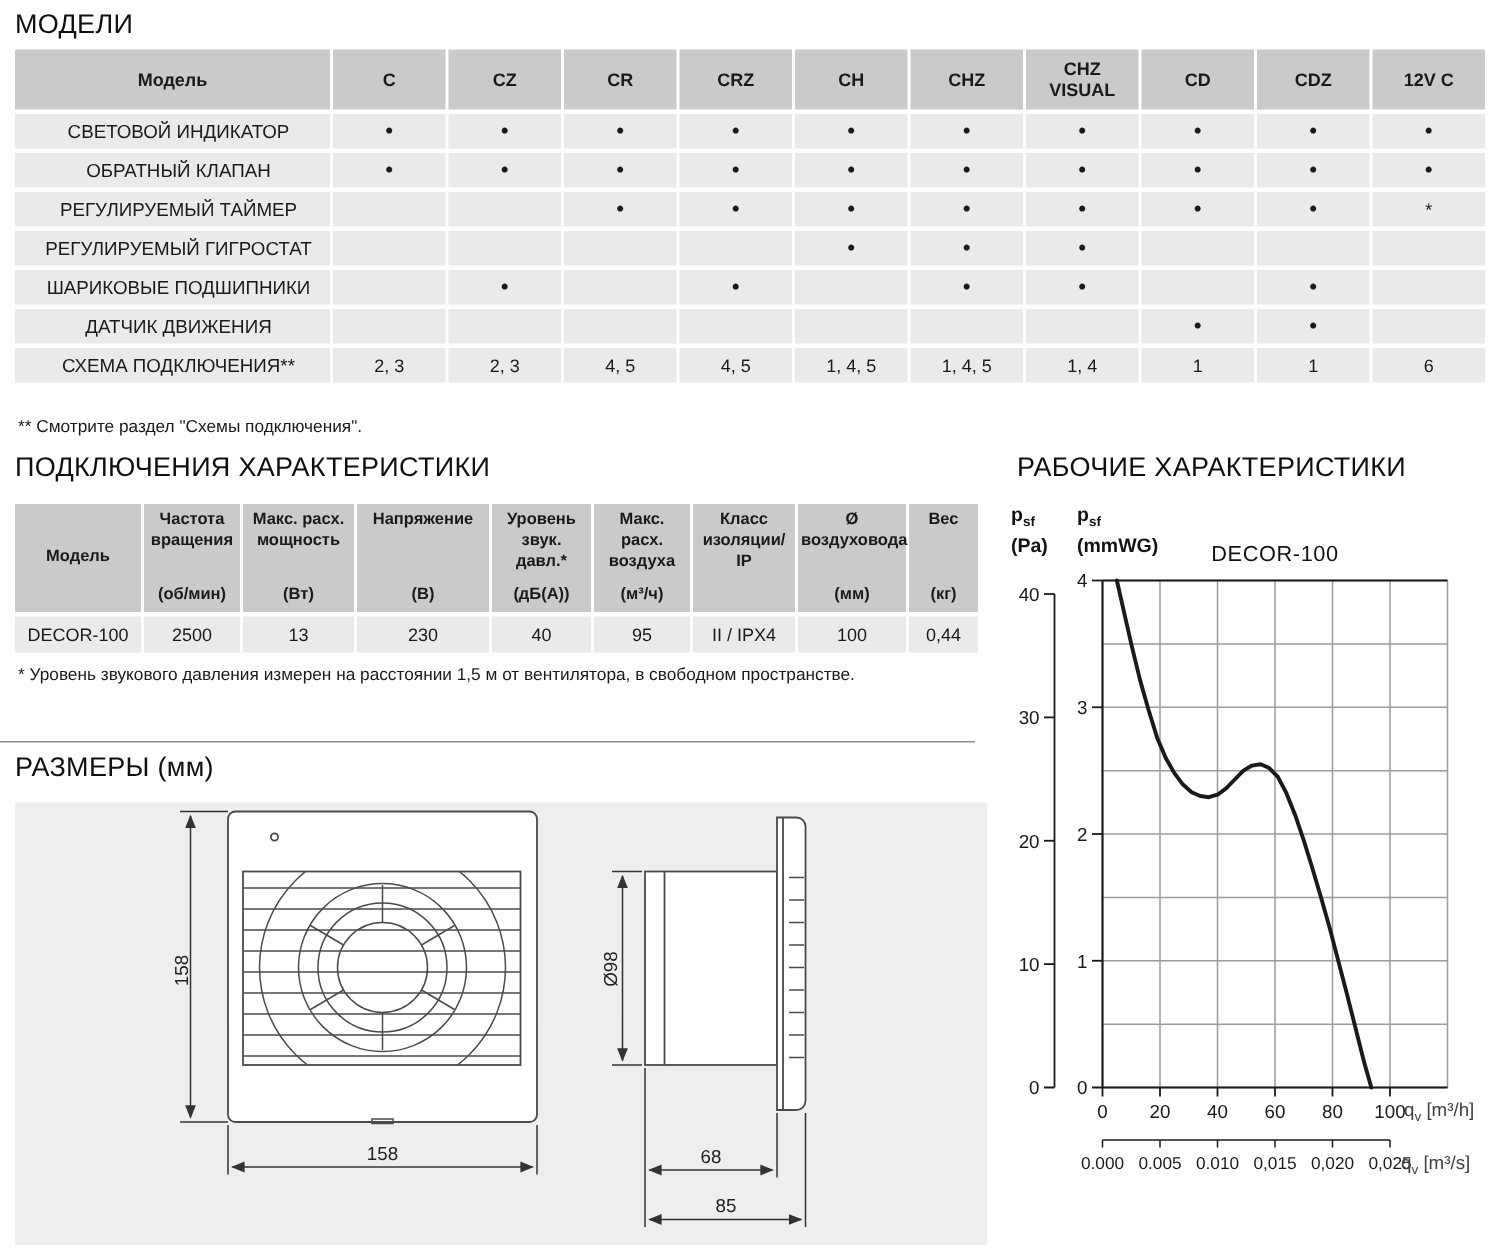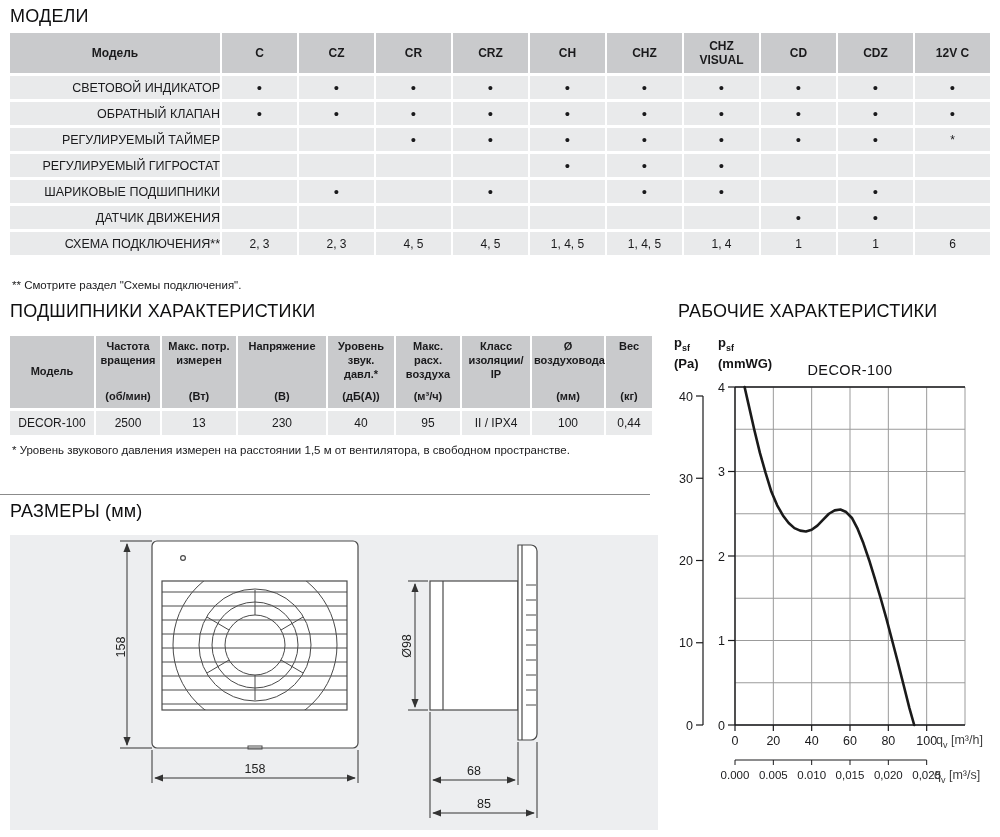--- a/index.html
+++ b/index.html
@@ -14,21 +14,21 @@
 
   
   table{border-collapse:separate;border-spacing:2px 3px;table-layout:fixed}
   th{background:var(--head);font-weight:bold;text-align:center;vertical-align:middle}
   td{background:var(--cell);text-align:center;vertical-align:middle}
 
   .models-table{position:absolute;left:8px;top:30px;width:984px}
   .models-table th{font-size:12px;height:40px;line-height:1.2;padding:0 2px}
   .models-table th.lblcol{width:210px}
   .models-table td{font-size:12px;height:23px;padding:0}
-  .models-table td.lbl{text-align:right;padding-left:8px;font-size:12.5px;white-space:nowrap}
+  .models-table td.lbl{text-align:center;padding-left:8px;font-size:12.5px;white-space:nowrap}
   .models-table td.dot{font-size:15px;line-height:10px}
 
   .tech-table{position:absolute;left:8px;top:333px;width:646px}
   .tech-table th{font-size:11px;height:72px;padding:3px 2px}
   .tech-table td{font-size:12px;height:24px}
   .hwrap{display:flex;flex-direction:column;justify-content:space-between;height:64px;line-height:1.25}
   .hwrap.hc{justify-content:center}
 
   .fnote{position:absolute;font-size:11.5px;color:#19191b;white-space:nowrap}
   .divider{position:absolute;left:0;top:494px;width:650px;height:1px;background:#8b8b8b}
@@ -160,21 +160,21 @@
           <td>1, 4</td>
           <td>1</td>
           <td>1</td>
           <td>6</td>
         </tr>
       </tbody>
   </table>
 
   <div class="fnote" style="left:12px;top:279px">** Смотрите раздел "Схемы подключения".</div>
 
-  <div class="sec-title" style="left:10px;top:301px">ПОДШИПНИКИ ХАРАКТЕРИСТИКИ</div>
+  <div class="sec-title" style="left:10px;top:301px">ПОДКЛЮЧЕНИЯ ХАРАКТЕРИСТИКИ</div>
 
   <table class="tech-table">
     <colgroup>
       <col style="width:84px">
         <col style="width:64px">
         <col style="width:74px">
         <col style="width:88px">
       <col style="width:66px">
         <col style="width:64px">
         <col style="width:68px">
@@ -190,21 +190,21 @@
             </div>
           </th>
           <th>
             <div class="hwrap">
               <div>Частота вращения</div>
               <div>(об/мин)</div>
             </div>
           </th>
           <th>
             <div class="hwrap">
-              <div>Макс. потр. измерен</div>
+              <div>Макс. расх. мощность</div>
               <div>(Вт)</div>
             </div>
           </th>
           <th>
             <div class="hwrap">
               <div>Напряжение</div>
               <div>(В)</div>
             </div>
           </th>
           <th>

